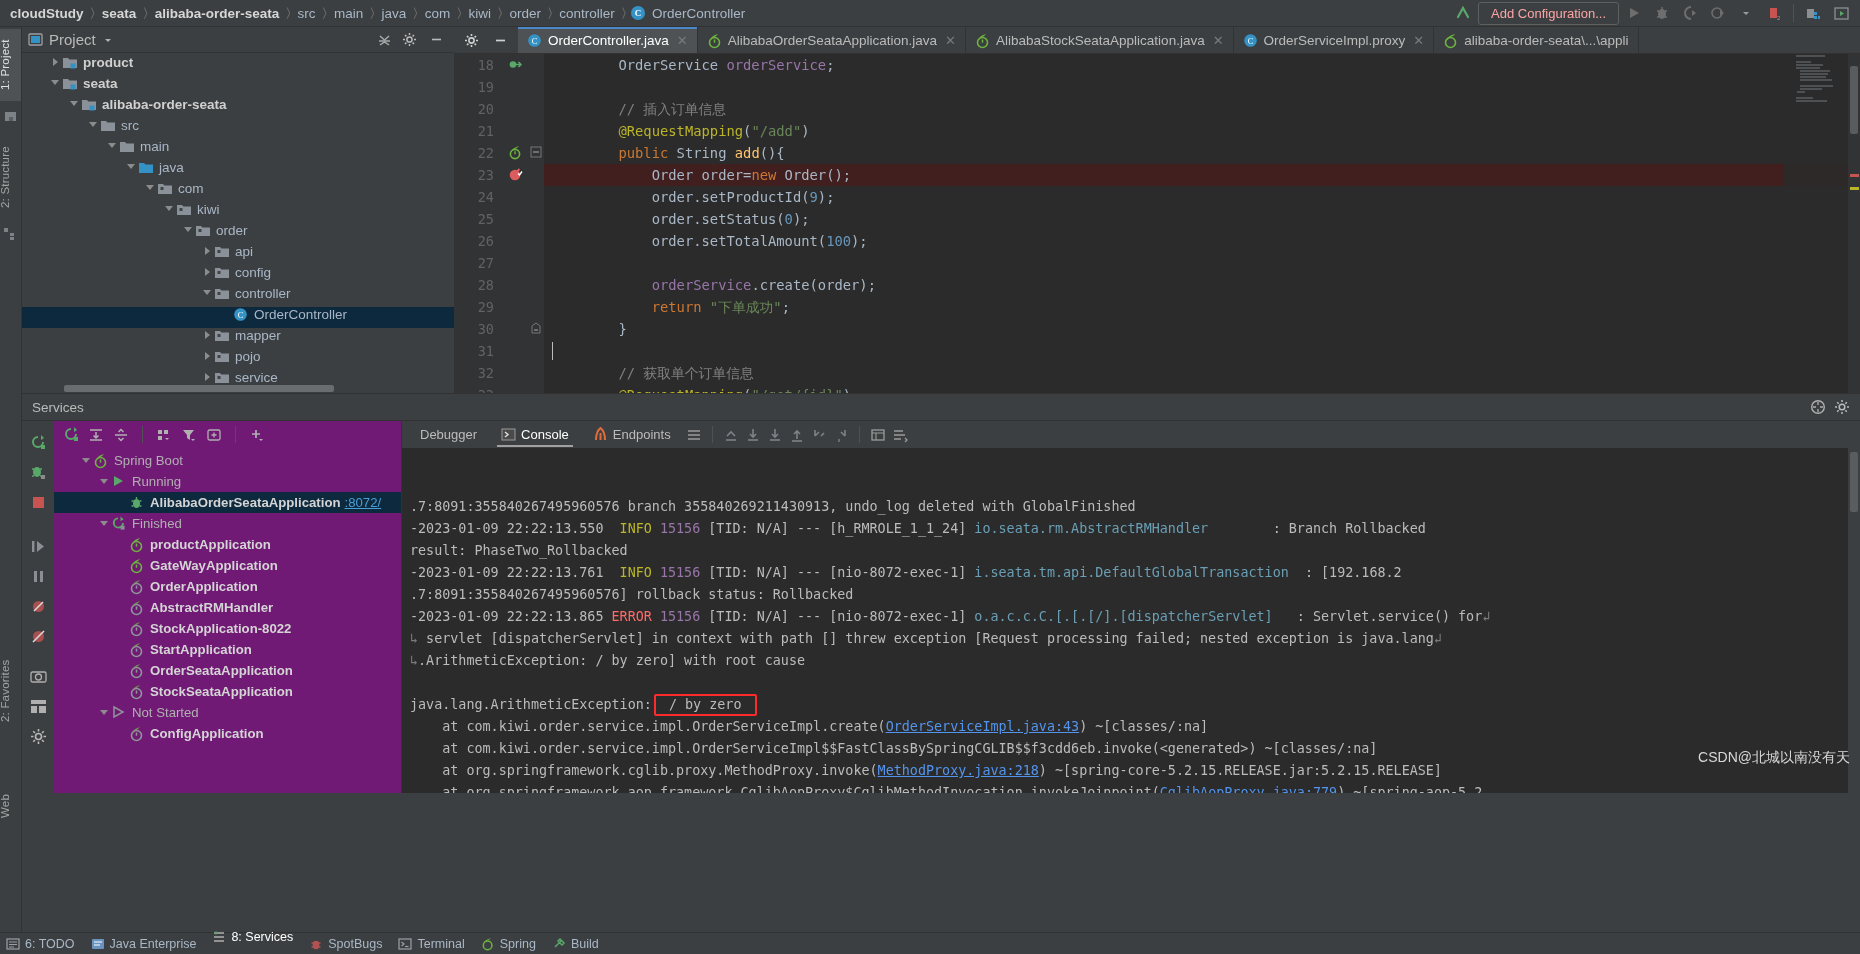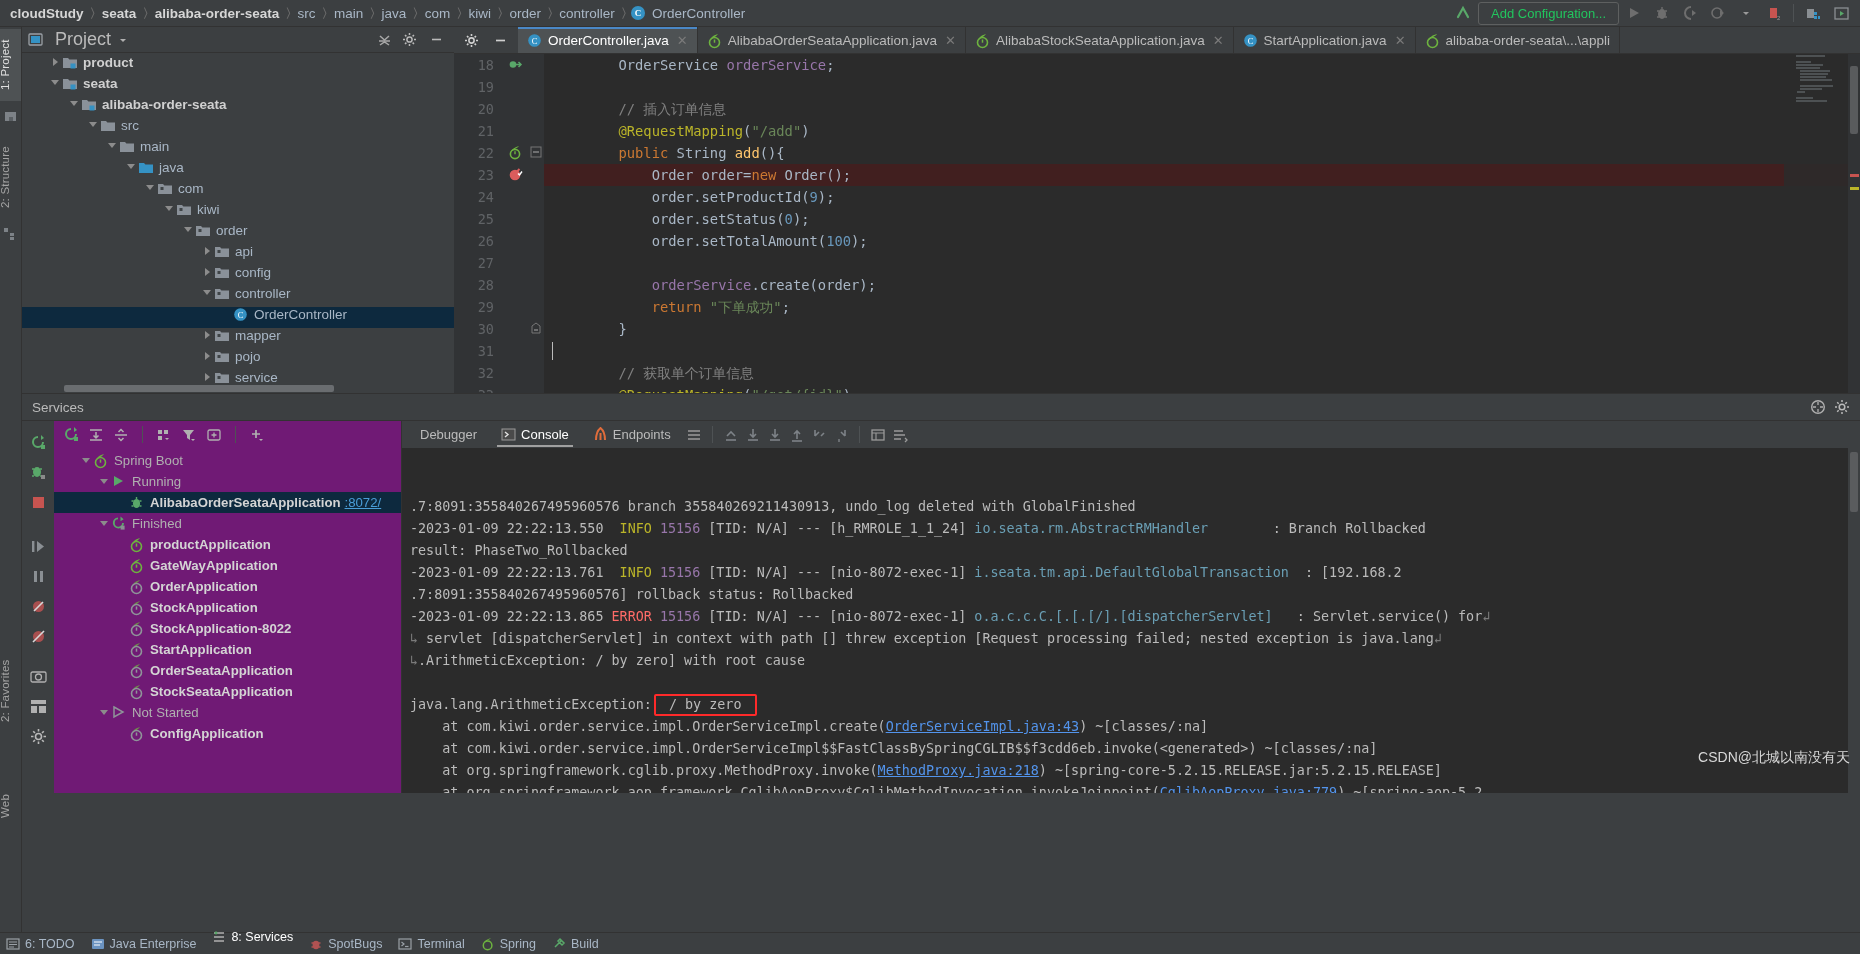--- a/index.html
+++ b/index.html
@@ -25,21 +25,21 @@
   .crumb-sep { color:#6b6b6b; font-size:13px; padding:0 5px; }
   .crumb-cls { display:flex; align-items:center; gap:5px; }
   .cicon {
     width:14px;height:14px;border-radius:50%;background:#3592c4;
     color:#fff;font-size:9px;font-weight:bold;display:flex;
     align-items:center;justify-content:center;font-family:"Liberation Serif",serif;
   }
   .nav-right { display:flex; align-items:center; gap:2px; padding-right:6px; }
   .runcfg {
     border:1px solid #5e6060; border-radius:3px; background:#3c3f41;
-    color:#22c55e; font-size:13px; padding:3px 12px; white-space:nowrap;
+    color:#fca5a5; font-size:13px; padding:3px 12px; white-space:nowrap;
   }
   .tbtn { width:26px;height:22px;display:flex;align-items:center;justify-content:center; }
   .vsep { width:1px;height:18px;background:#4e5254;margin:0 4px; }
 
   
   .leftstrip {
     position:absolute; left:0; top:27px; width:22px; height:927px;
     background:#3c3f41; border-right:1px solid #323232;
   }
   .vtab {
@@ -53,21 +53,21 @@
 
   
   .projpanel {
     position:absolute; left:22px; top:27px; width:432px; height:366px;
     background:#3c3f41; display:flex; flex-direction:column;
   }
   .proj-header {
     height:26px; display:flex; align-items:center; padding:0 6px;
     border-bottom:1px solid #323232; background:#3c3f41;
   }
-  .proj-title { color:#bbbbbb; font-size:18px; margin-left:12px; }
+  .proj-title { color:#bbbbbb; font-size:15px; margin-left:6px; }
   .proj-spacer { flex:1; }
   .tree { flex:1; overflow:hidden; padding-top:2px; position:relative; background:#3c3f41; }
   .trow {
     height:21px; display:flex; white-space:nowrap;
     font-size:13.5px; color:#a9b7c6; padding-right:6px;
   }
   .trow.sel { background:#0d293e; }
   .arrow { width:13px; height:13px; position:relative; flex:none; }
   .arrow.r::before {
     content:""; position:absolute; left:4px; top:3px;
@@ -593,21 +593,21 @@
           <span>AlibabaStockSeataApplication.java</span>
           <span class="tabx">✕</span>
         </div>
         <div class="etab">
           <span class="springicon">
             <svg width="15" height="15" viewBox="0 0 15 15">
               <circle cx="7.5" cy="7.5" r="6.3" fill="#3592c4"></circle>
               <text x="7.5" y="11" font-size="8.5" fill="#fff" text-anchor="middle" font-family="serif">C</text>
             </svg>
           </span>
-          <span>StartApplication.java</span>
+          <span>OrderServiceImpl.proxy</span>
           <span class="tabx">✕</span>
         </div>
         <div class="etab">
           <span class="springicon">
             <svg width="16" height="16" viewBox="0 0 16 16">
               <path d="M12 1 C8 2 4 4 3 8 C7 4 11 3 12 1Z" fill="#6db33f"></path>
               <circle cx="7.5" cy="9.5" r="5" fill="none" stroke="#6db33f" stroke-width="1.6"></circle>
             </svg>
           </span>
           <span>alibaba-order-seata\...\appli</span>
@@ -911,21 +911,21 @@
             <div class="srow">
               <span style="display: inline-block; width: 62px;"></span>
               <span class="arrow "></span>
               <span class="folder">
                 <svg width="16" height="16" viewBox="0 0 16 16">
                   <path d="M11 1 C7 2 4 4 3.5 7 C7 4 10 3 11 1Z" fill="#6db33f" opacity=".75"></path>
                   <circle cx="7.5" cy="9.5" r="5" fill="none" stroke="#8f9499" stroke-width="1.6"></circle>
                   <path d="M7.5 6.5 v3.2" stroke="#8f9499" stroke-width="1.5"></path>
                 </svg>
               </span>
-              <span class="nm">StockApplication</span>
+              <span class="nm">AbstractRMHandler</span>
             </div>
             <div class="srow">
               <span style="display: inline-block; width: 62px;"></span>
               <span class="arrow "></span>
               <span class="folder">
                 <svg width="16" height="16" viewBox="0 0 16 16">
                   <path d="M11 1 C7 2 4 4 3.5 7 C7 4 10 3 11 1Z" fill="#6db33f" opacity=".75"></path>
                   <circle cx="7.5" cy="9.5" r="5" fill="none" stroke="#8f9499" stroke-width="1.6"></circle>
                   <path d="M7.5 6.5 v3.2" stroke="#8f9499" stroke-width="1.5"></path>
                 </svg>

